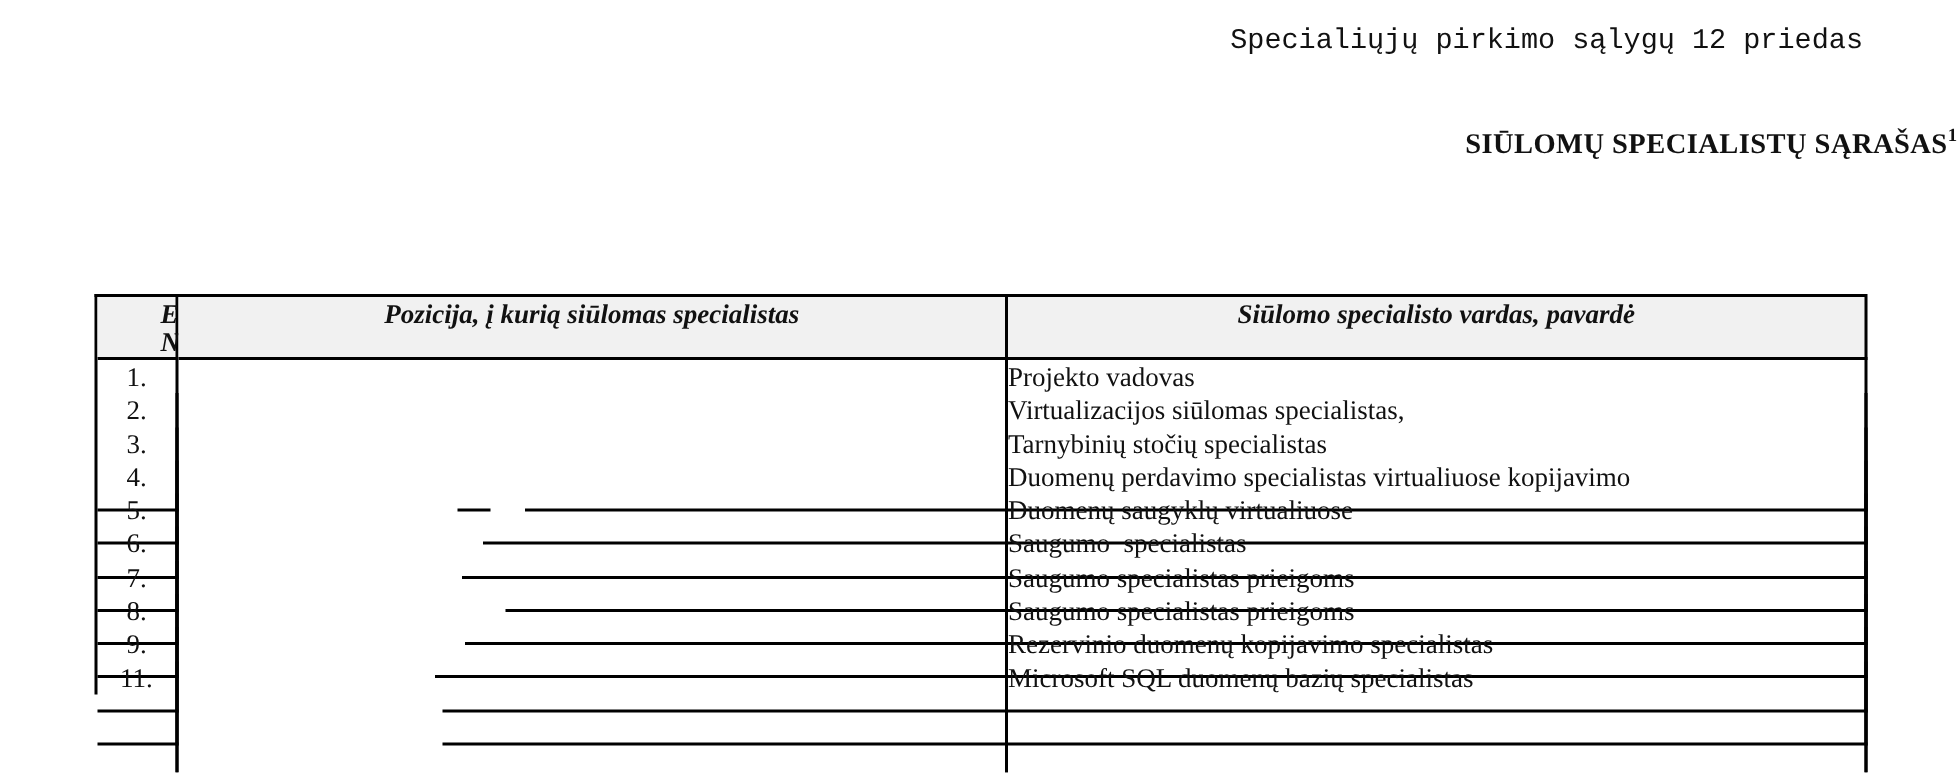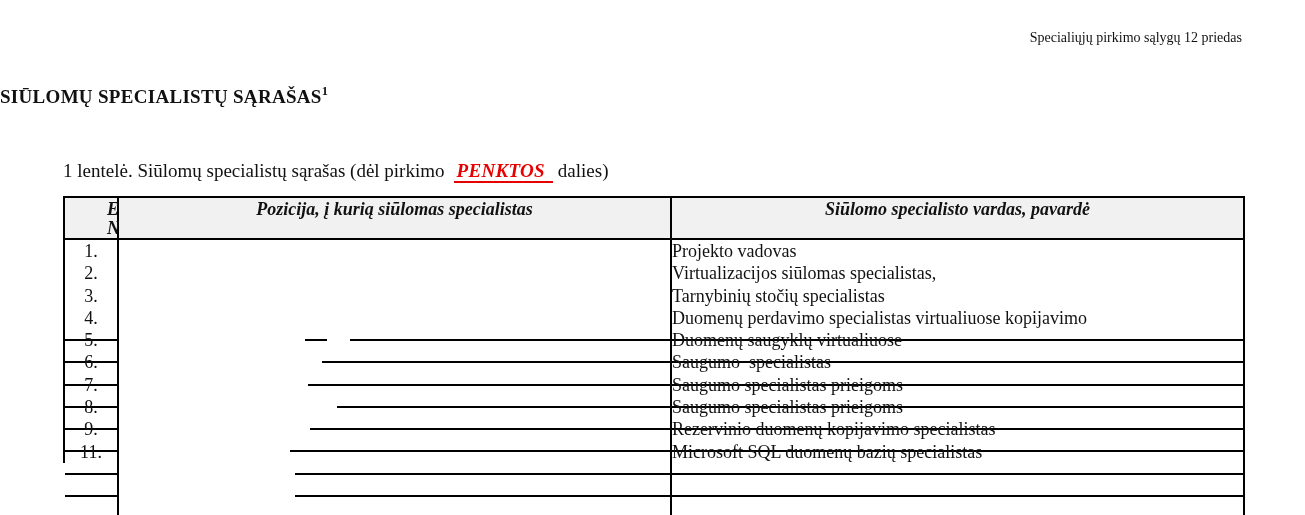--- a/index.html
+++ b/index.html
@@ -8,32 +8,33 @@
     width: 1305px;
     height: 515px;
     background: #ffffff;
     font-family: "Liberation Serif", "DejaVu Serif", serif;
     color: #111111;
     overflow: hidden;
   }
 
   .annex-label {
     position: absolute;
-    top: 30px;
+    top: 16px;
     right: 63px;
-    font-size: 14px;
+    font-size: 19px;
     white-space: nowrap;
+    font-family: Liberation Mono, monospace;
   }
 
   .doc-title {
     position: absolute;
     top: 86px;
     left: 0;
     width: 100%;
-    text-align: left;
+    text-align: right;
     font-size: 19px;
     font-weight: bold;
     letter-spacing: 0.3px;
     white-space: nowrap;
   }
   .doc-title sup {
     font-size: 12.5px;
     position: relative;
     top: -1px;
     vertical-align: super;
@@ -139,21 +140,20 @@
 </style>
 </head>
 <body>
 
 <div class="page">
 
   <div class="annex-label">Specialiųjų pirkimo sąlygų 12 priedas</div>
 
   <div class="doc-title"><span>SIŪLOMŲ SPECIALISTŲ SĄRAŠAS</span><sup>1</sup></div>
 
-  <div class="table-caption"><span>1 lentelė. Siūlomų specialistų sąrašas (dėl pirkimo</span><span class="hl">PENKTOS</span><span>dalies)</span></div>
 
   <div class="doc-table">
 
     <div class="trow thead">
       <div class="cell th">
         <span class="hline">Eil.</span>
         <span class="hline">Nr.</span>
       </div>
       <div class="cell th">Pozicija, į kurią siūlomas specialistas</div>
       <div class="cell th">Siūlomo specialisto vardas, pavardė</div>

